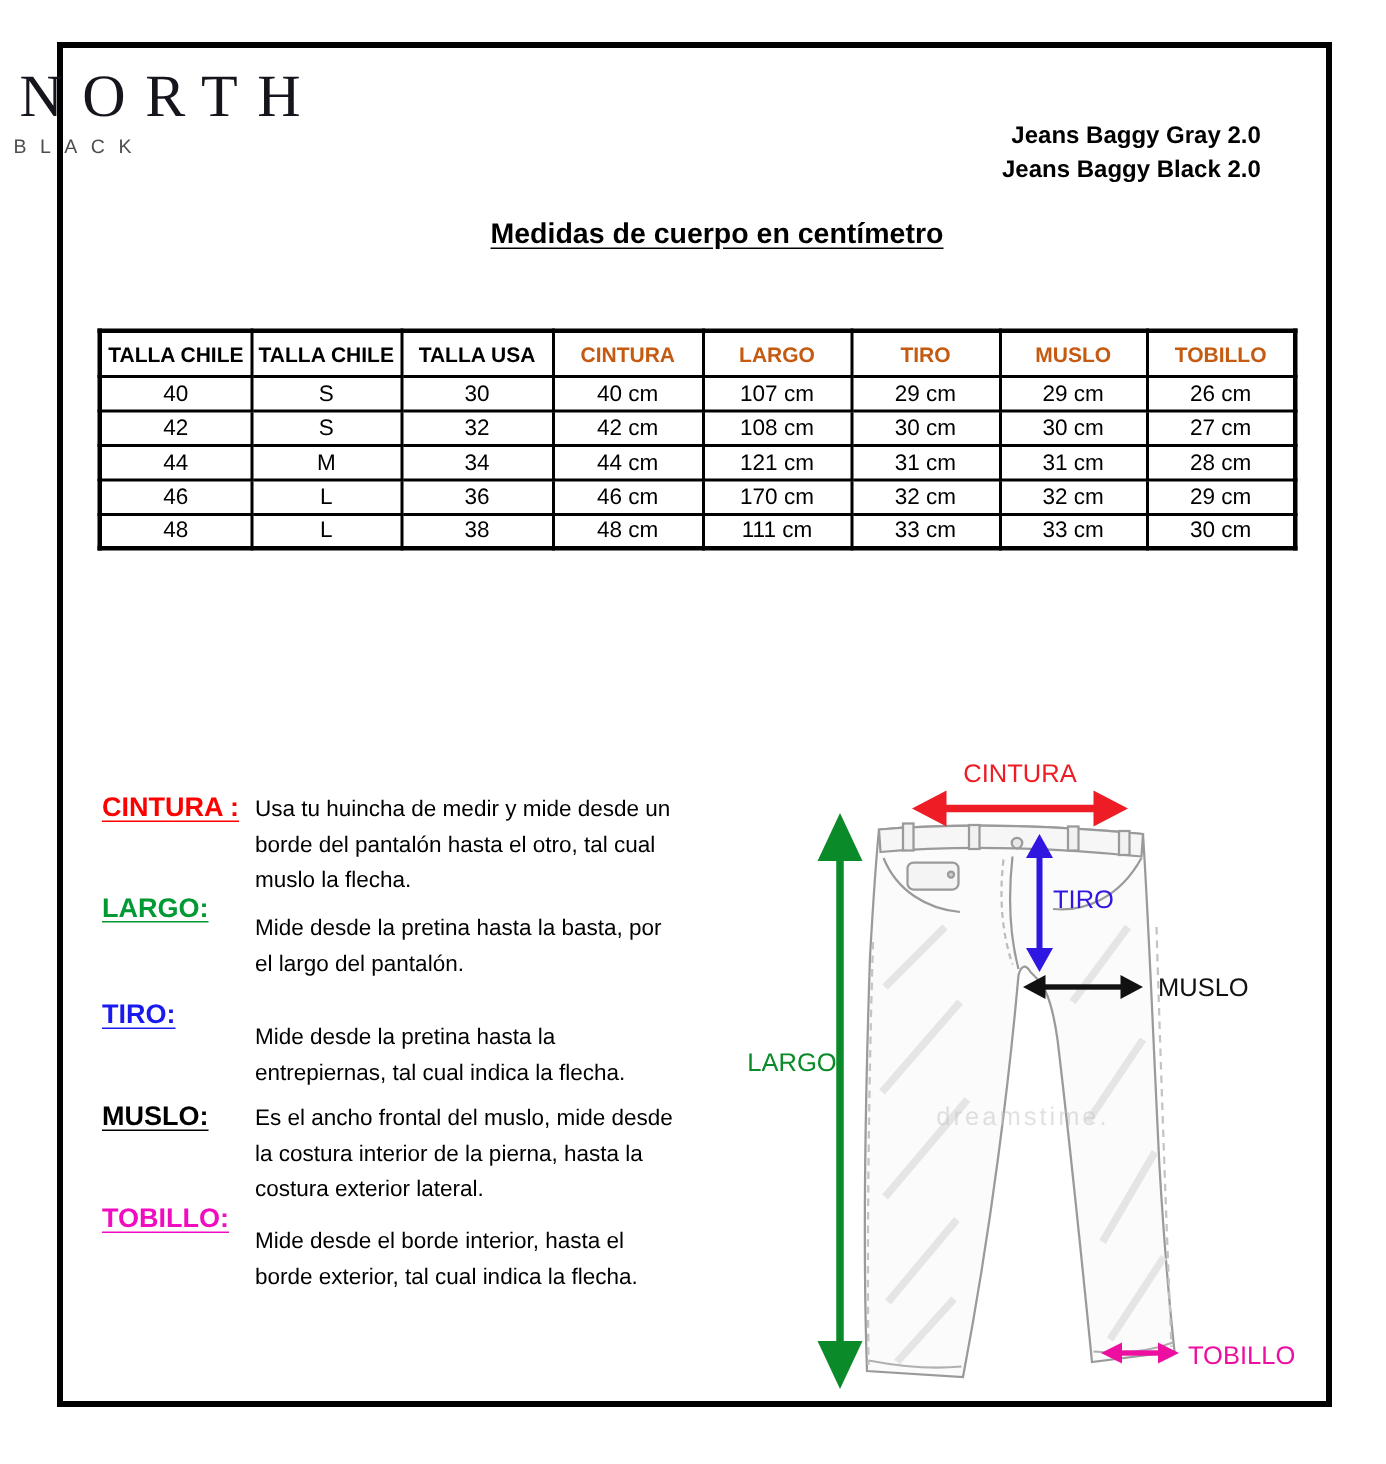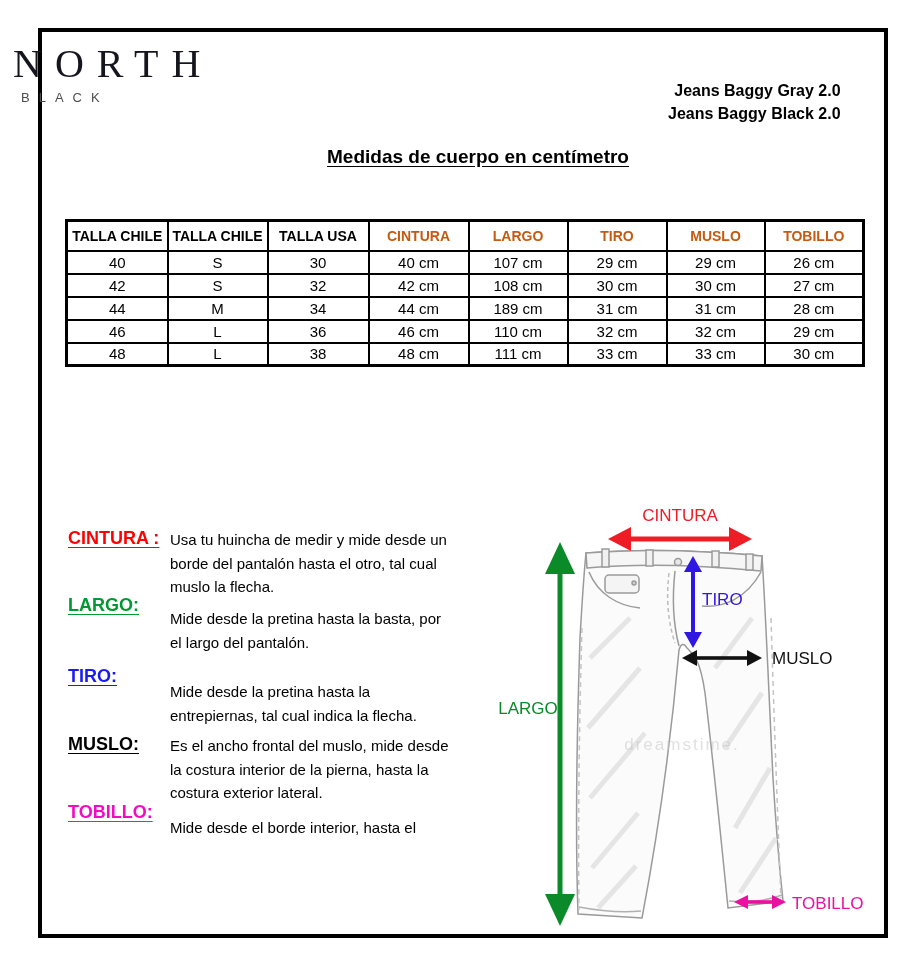--- a/index.html
+++ b/index.html
@@ -13,21 +13,21 @@
     border:4px solid #000; background:#fff;
   }
   
   .logo { position:absolute; left:0; top:40px; width:906px; text-align:left; }
   .logo .north {
     font-family:"Liberation Serif", serif; font-size:40px; font-weight:400;
     letter-spacing:13px; color:#15151d; text-indent:13px;
   }
   .logo .black {
     font-family:"Liberation Sans", sans-serif; font-size:13px; color:#4d4d4d;
-    letter-spacing:9px; margin-top:3px; text-indent:9px;margin-left:12px;
+    letter-spacing:9px; margin-top:3px; text-indent:9px;
   }
   
   .products { position:absolute; left:668px; top:79px; font-size:16px; font-weight:bold; line-height:23px;text-align:right; }
   
   .title {
     position:absolute; left:16px; top:146px; width:924px; text-align:center;
     font-size:19px; font-weight:bold; text-decoration:underline; text-underline-offset:3px;
   }
   
   table.size {
@@ -111,31 +111,31 @@
     <td>108 cm</td>
     <td>30 cm</td>
     <td>30 cm</td>
     <td>27 cm</td>
   </tr>
   <tr>
     <td>44</td>
     <td>M</td>
     <td>34</td>
     <td>44 cm</td>
-    <td>189 cm</td>
+    <td>121 cm</td>
     <td>31 cm</td>
     <td>31 cm</td>
     <td>28 cm</td>
   </tr>
   <tr>
     <td>46</td>
     <td>L</td>
     <td>36</td>
     <td>46 cm</td>
-    <td>110 cm</td>
+    <td>170 cm</td>
     <td>32 cm</td>
     <td>32 cm</td>
     <td>29 cm</td>
   </tr>
   <tr>
     <td>48</td>
     <td>L</td>
     <td>38</td>
     <td>48 cm</td>
     <td>111 cm</td>
@@ -168,20 +168,21 @@
 <div class="def-term c-black" style="top:734px">MUSLO:</div>
 <div class="def-text" style="top:734px">
   <div>Es el ancho frontal del muslo, mide desde</div>
   <div>la costura interior de la pierna, hasta la</div>
   <div>costura exterior lateral.</div>
 </div>
 
 <div class="def-term c-magenta" style="top:802px">TOBILLO:</div>
 <div class="def-text" style="top:816px">
   <div>Mide desde el borde interior, hasta el</div>
+  <div>borde exterior, tal cual indica la flecha.</div>
 </div>
 
 <svg class="diagram" viewBox="0 0 398 440">
 
   <g stroke="#9a9a9a" stroke-width="1.5" fill="#fbfbfb">
 
     <path d="M96,55 C160,50 220,53 272,58
              C276,120 279,200 283,280 C286,330 290,375 293,403
              L238,410 C232,350 224,270 215,195 C210,160 203,156 197,150
              C194,145 191,145 189,152

